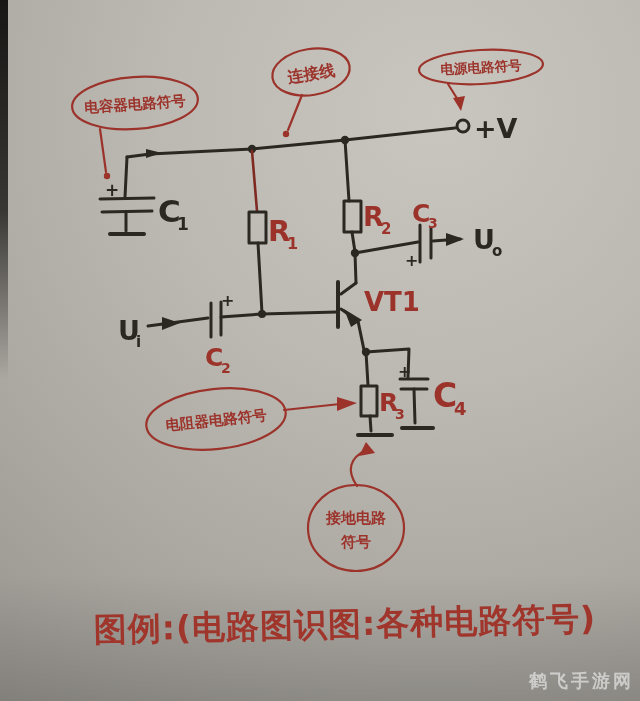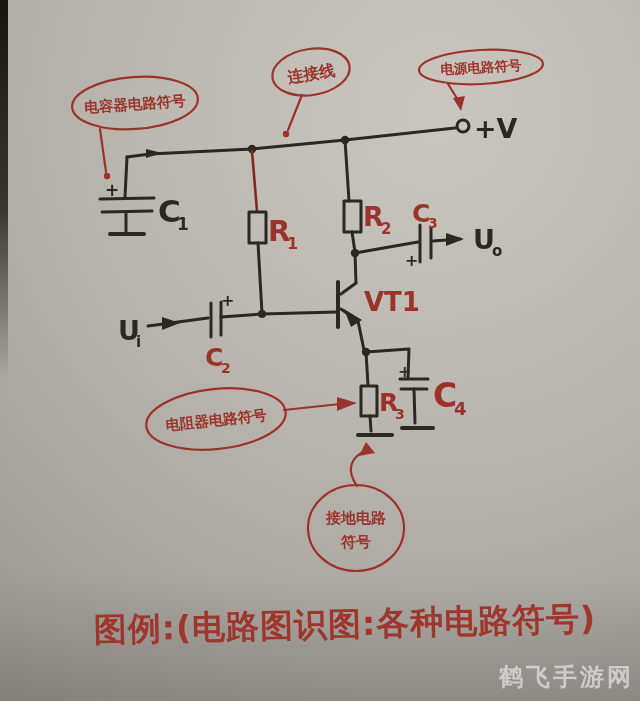--- a/index.html
+++ b/index.html
@@ -21,21 +21,21 @@
   .red{stroke:#9c332b;stroke-width:2.2;fill:none;stroke-linecap:round;stroke-linejoin:round;}
   .red-fill{fill:#9c332b;stroke:none;}
   .redwire{stroke:#7e2a21;stroke-width:2.6;fill:none;stroke-linecap:round;}
   text{font-family:"DejaVu Sans",sans-serif;}
   .lbl-black{fill:#2b2822;font-weight:bold;}
   .lbl-red{fill:#9c332b;font-weight:bold;}
   .bubble-text{fill:#9c332b;font-weight:bold;text-anchor:middle;}
   .caption{fill:#a0352c;font-weight:bold;letter-spacing:1px;}
   .watermark{
     position:absolute;right:6px;bottom:8px;
-    color:rgba(255,255,255,0.55);font-size:24px;font-weight:bold;letter-spacing:3px;
+    color:rgba(255,255,255,0.55);font-size:18px;font-weight:bold;letter-spacing:3px;
   }
 </style>
 </head>
 <body>
 
 <div class="photo">
   <div class="left-edge"></div>
 
   <svg width="640" height="701" viewBox="0 0 640 701">
 

